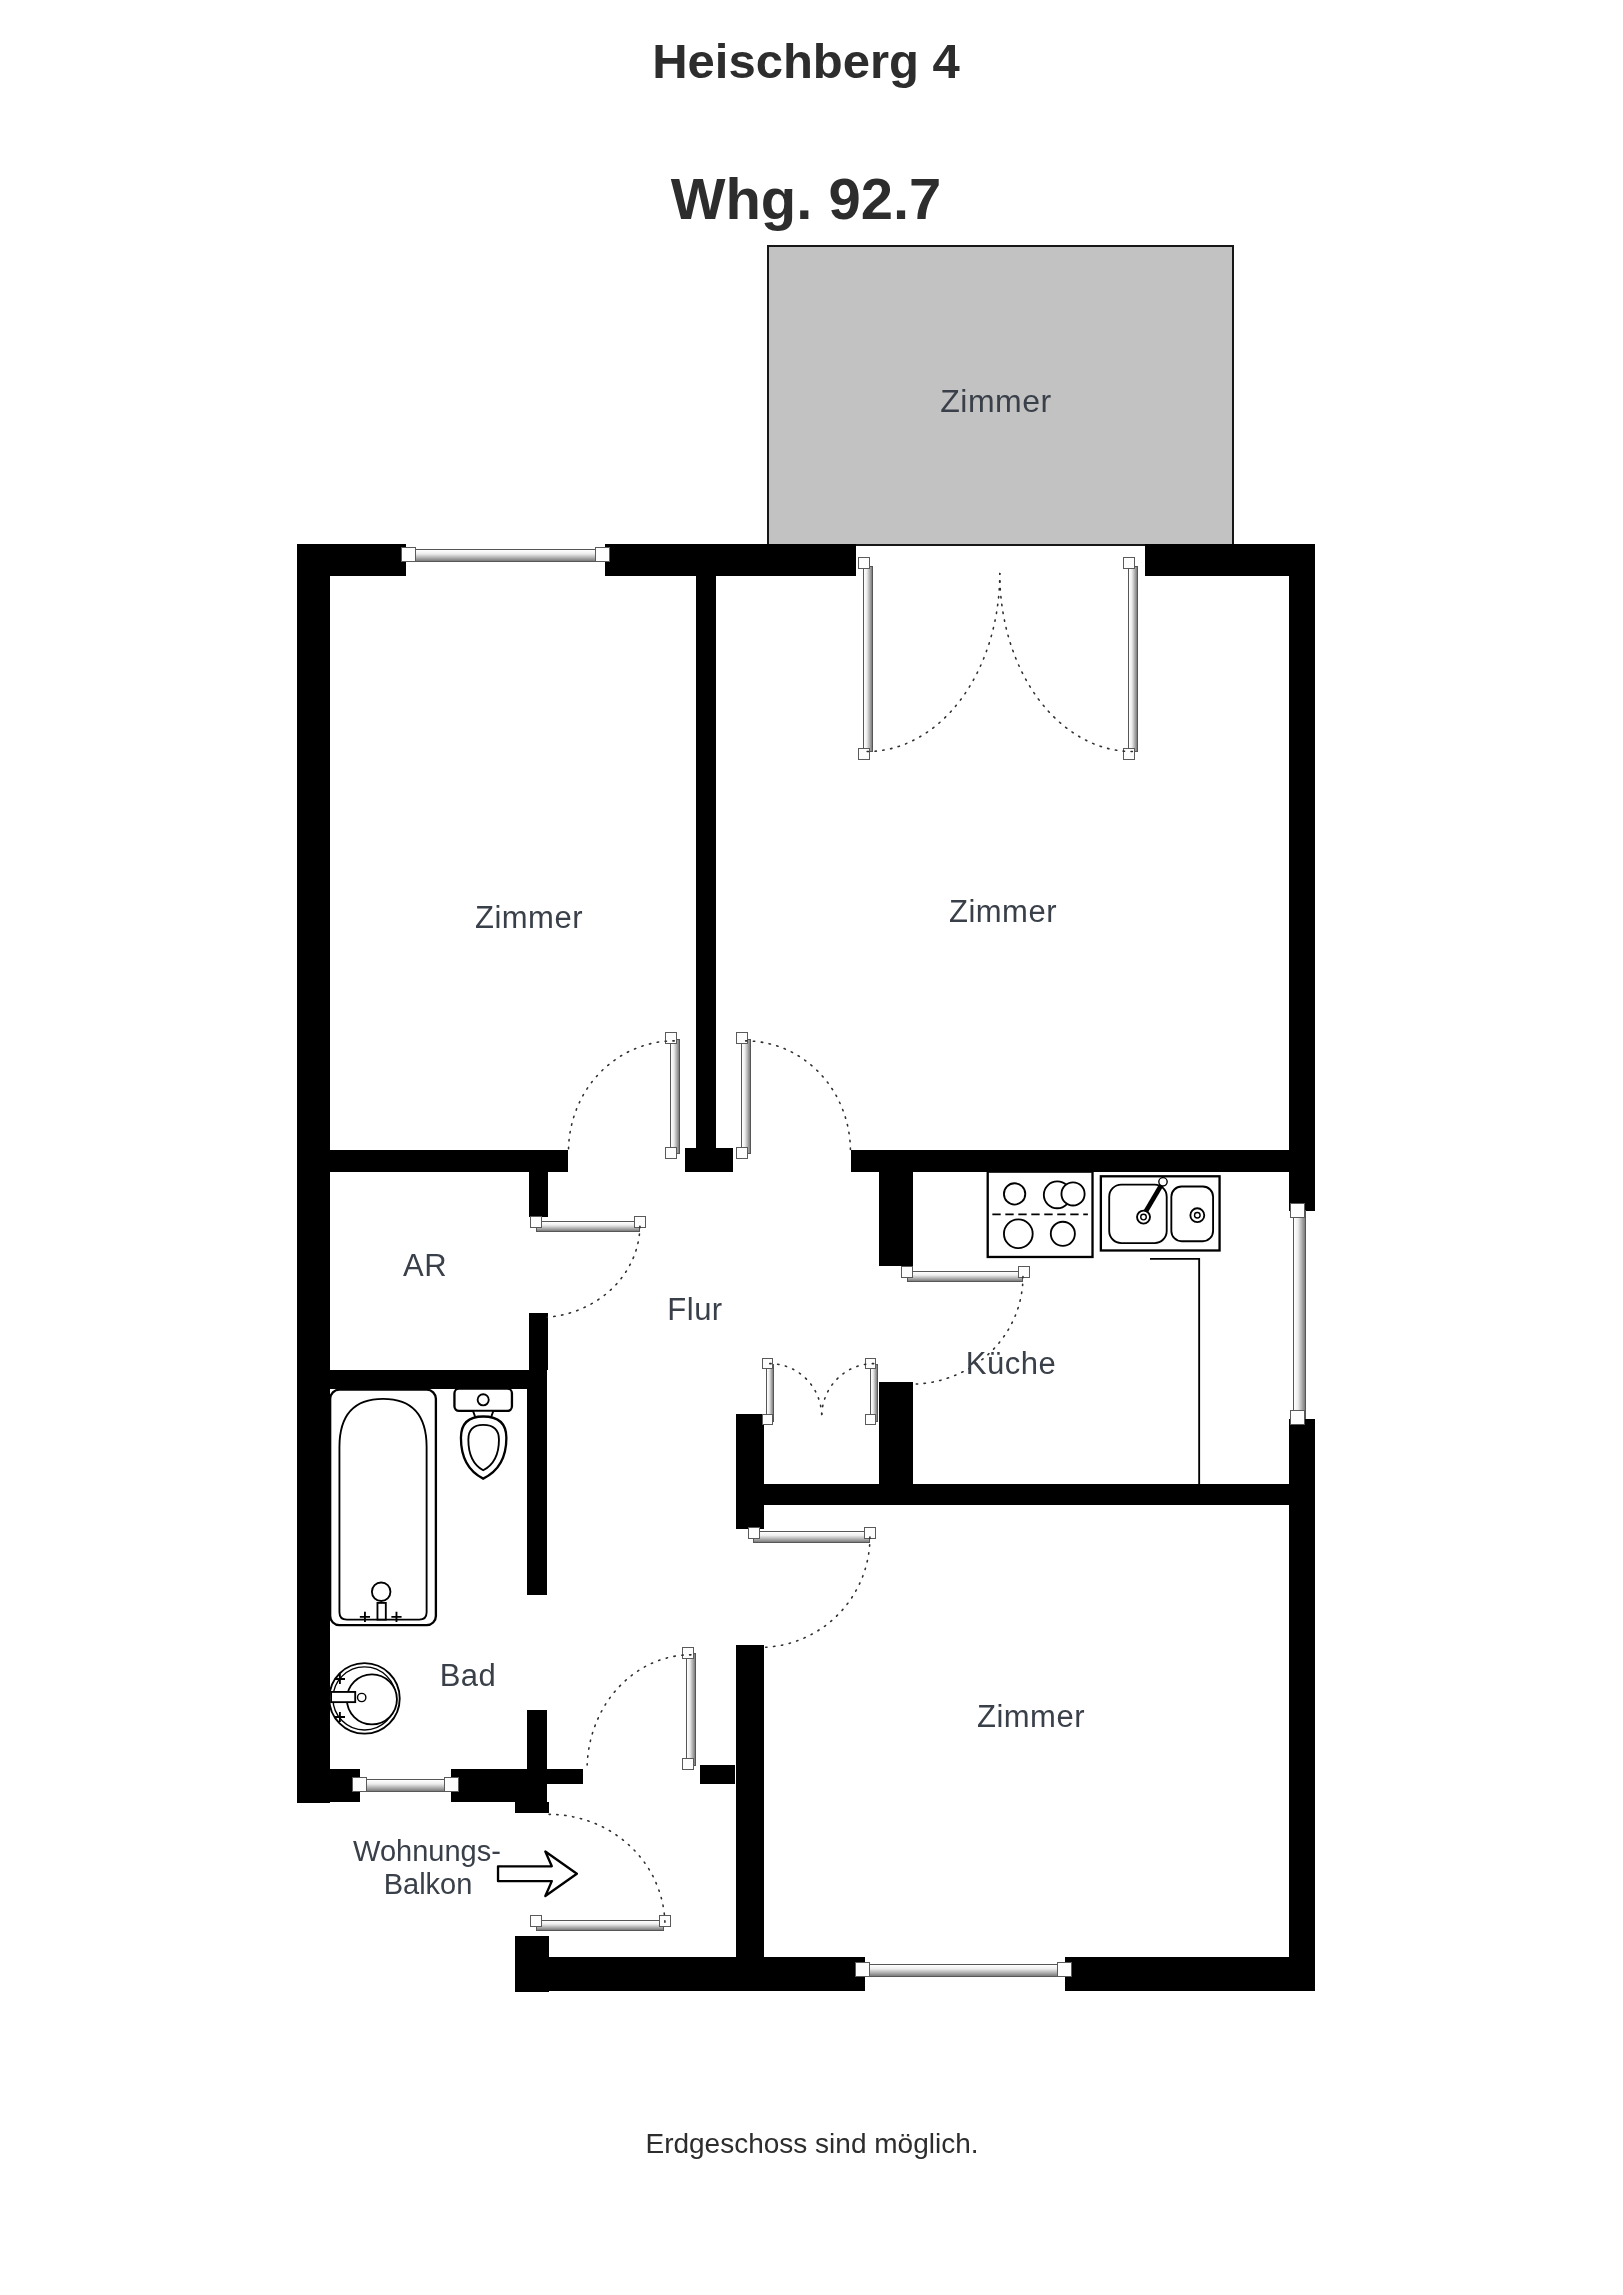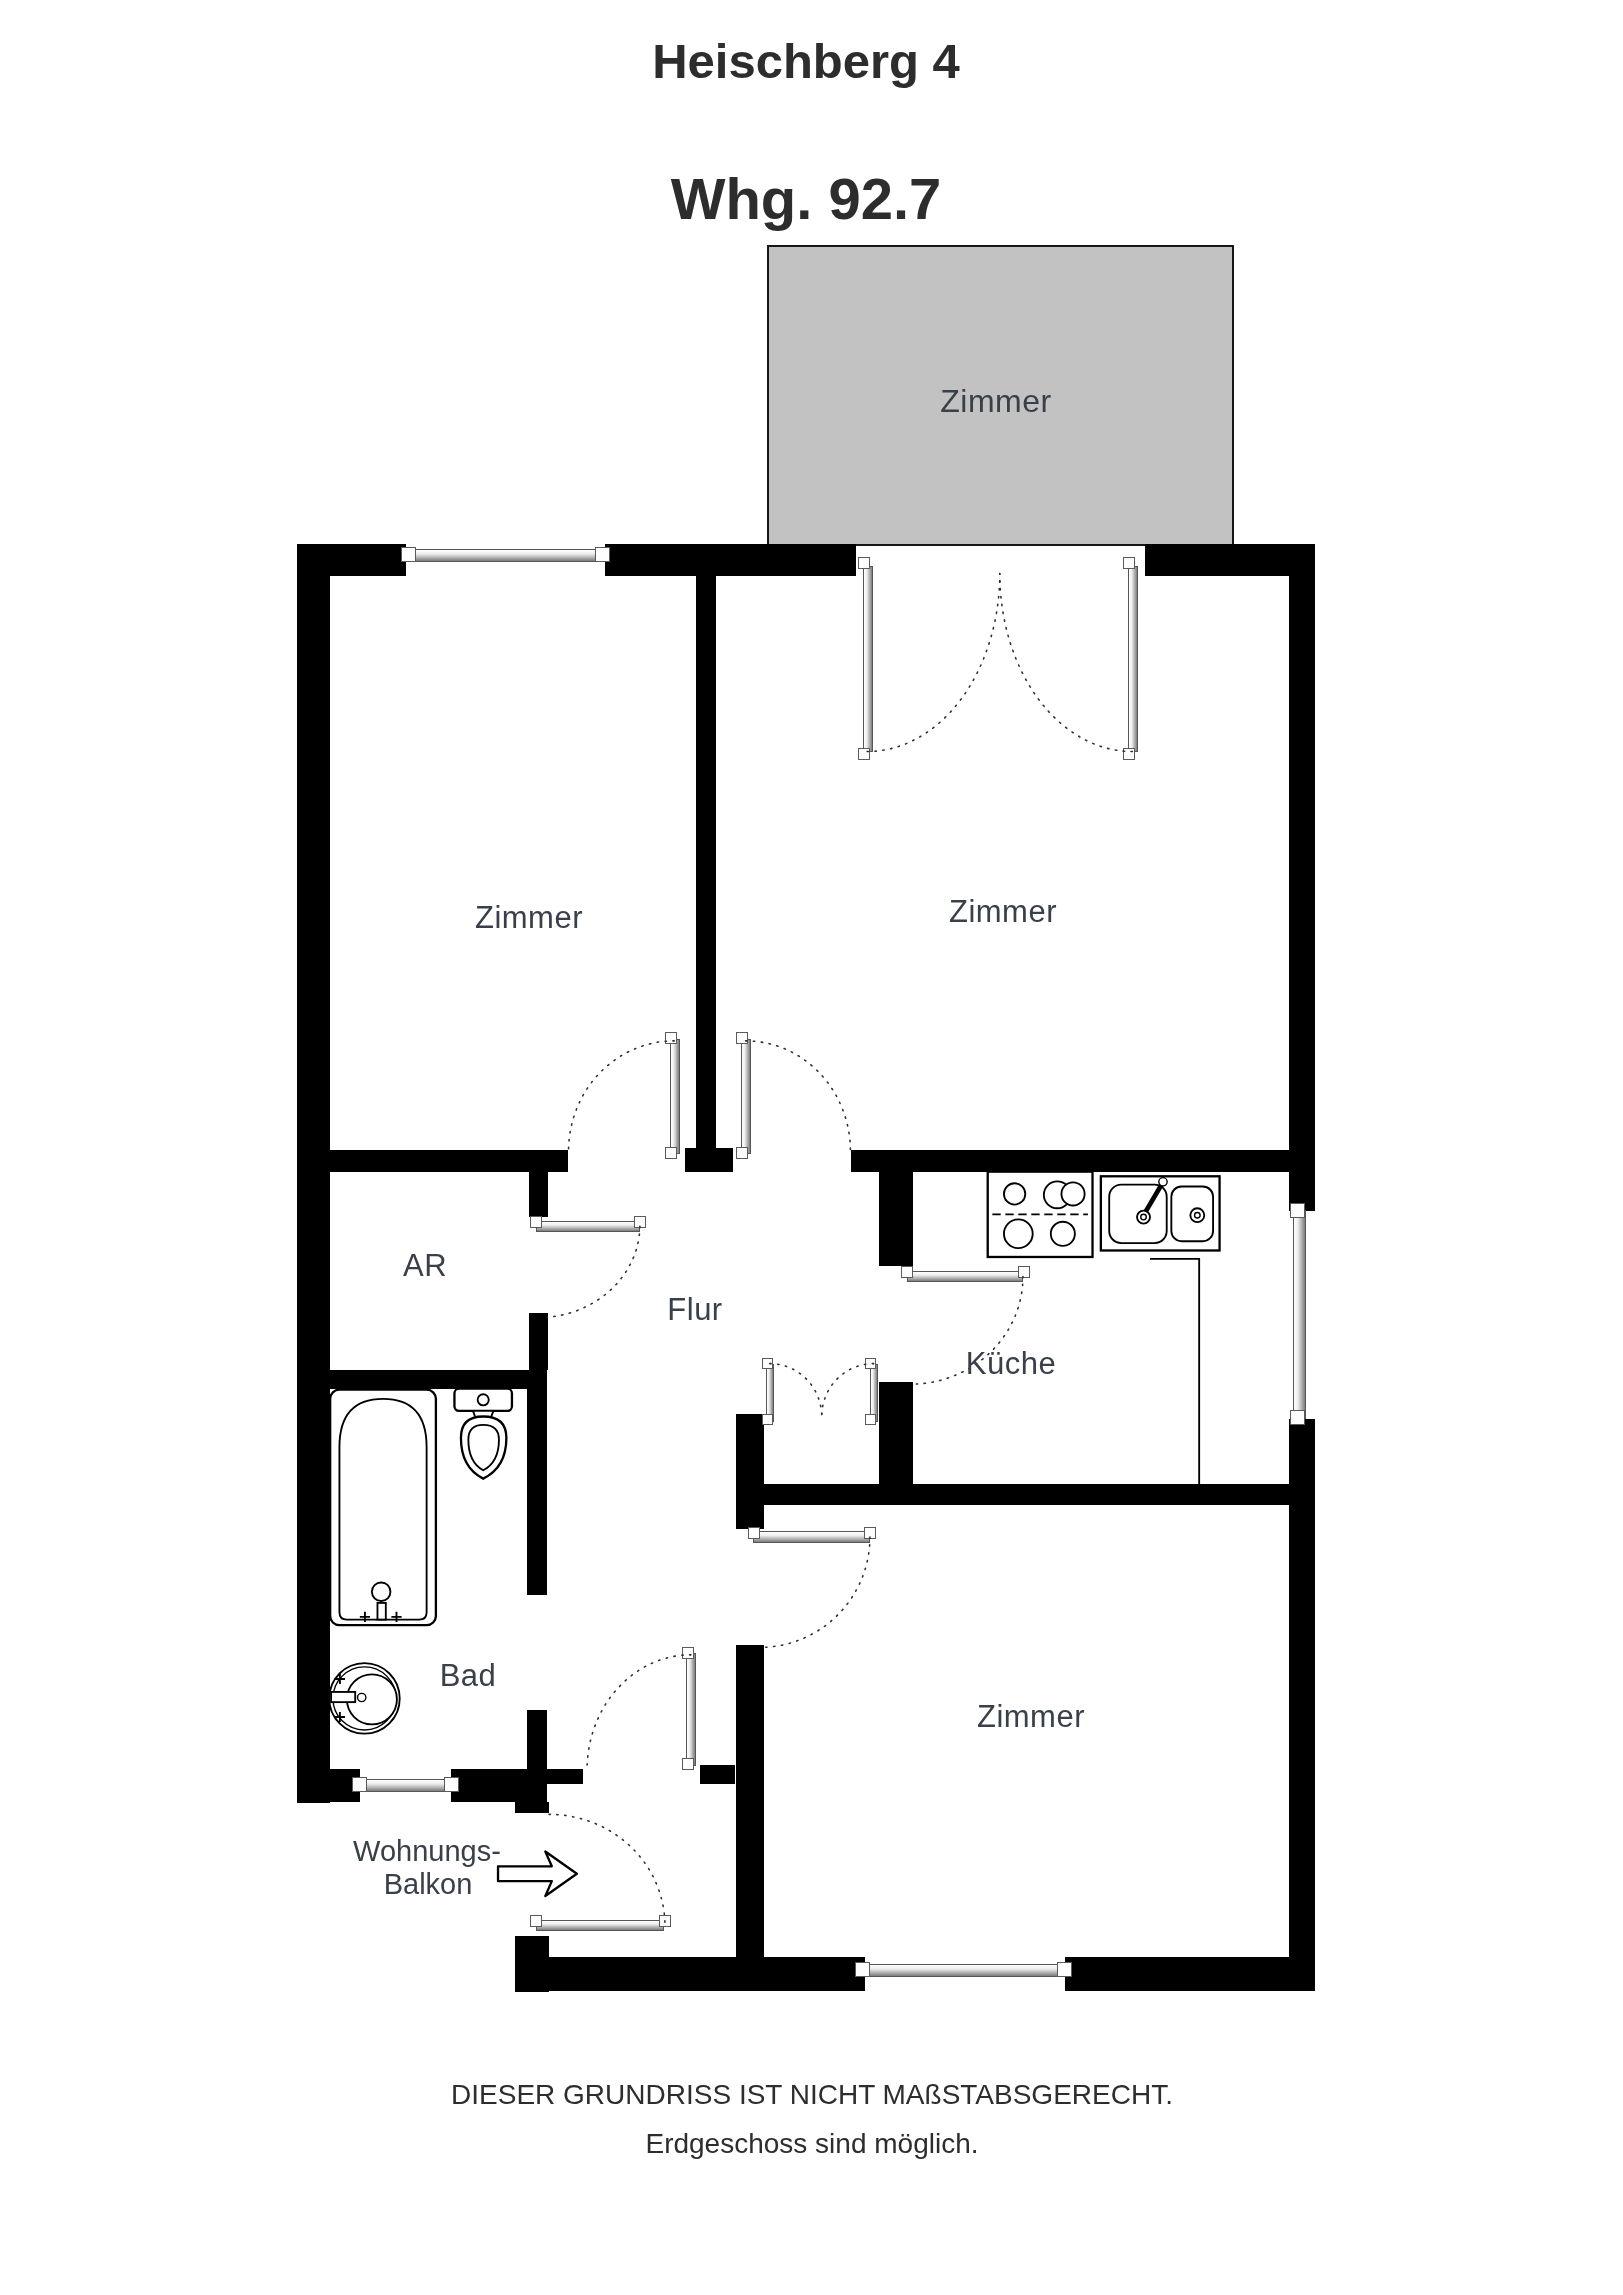--- a/index.html
+++ b/index.html
@@ -219,17 +219,16 @@
   <div class="lbl" style="left:1003px;top:912px">Zimmer</div>
   <div class="lbl" style="left:425px;top:1266px">AR</div>
   <div class="lbl" style="left:695px;top:1310px">Flur</div>
   <div class="lbl" style="left:1011px;top:1364px">Küche</div>
   <div class="lbl" style="left:468px;top:1676px">Bad</div>
   <div class="lbl" style="left:1031px;top:1717px">Zimmer</div>
 
   <div class="ent" style="left:427px;top:1851px">Wohnungs-</div>
   <div class="ent" style="left:428px;top:1884px">Balkon</div>
 
-  <div class="footer f1">DIESER GRUNDRISS IST NICHT MAßSTABSGERECHT.</div>
   <div class="footer f2">Erdgeschoss sind möglich.</div>
 
 </div>
 
 
 </body></html>

